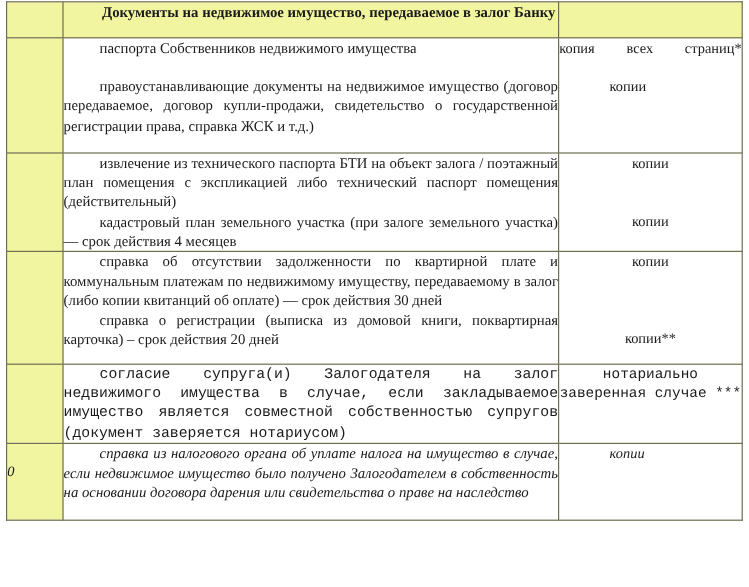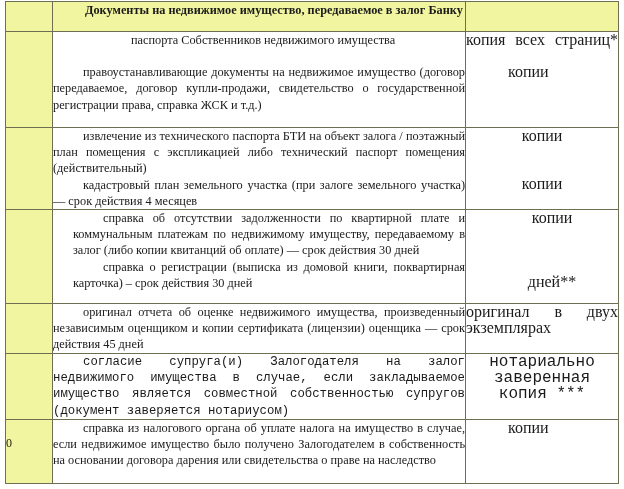--- a/index.html
+++ b/index.html
@@ -63,26 +63,25 @@
     padding: 1px 3px 2px 4px;
     hyphens: none;
   }
   .cell-body p {
     margin: 0;
     text-indent: 30px;
     text-align: justify;
   }
   .cell-body p.last-line-spread {
     text-align-last: left;
-    padding-left: 48px;
   }
 
   .cell-qty {
     background: #ffffff;
-    font-size: 16px;
+    font-size: 12px;
     line-height: 16.2px;
     padding: 1px 3px 2px 4px;
     text-align: justify;
     text-justify: inter-word;
   }
   .cell-qty p {
     margin: 0;
     text-indent: 0;
     text-align: justify;
   }
@@ -111,24 +110,24 @@
   tr.header-row .cell-body p {
     text-indent: 32px;
     text-align: justify;
     text-align-last: left;
   }
 
   
   tr.r-header td { height: 29px; }
   tr.r1 td { height: 95px; }
   tr.r2 td { height: 78px; font-family: Liberation Serif, serif; }
-  tr.r3 td { height: 93px; padding-left: 20px; }
+  tr.r3 td { height: 93px; }
   tr.r4 td { height: 49px; }
   tr.r5 td { height: 63px; font-family: Liberation Mono, monospace; }
-  tr.r6 td { height: 63px; }
+  tr.r6 td { height: 63px; font-style: italic; }
   .gap-block { height: 16px; }
 </style>
 </head>
 <body>
 
 <div class="page">
 
   <table class="doc-table">
     <colgroup>
       <col class="c-num">
@@ -179,50 +178,39 @@
           <p class="centerish">копии</p>
         </td>
       </tr>
 
       <tr class="r3">
         <td class="cell-num">
           <span class="num-text"></span>
         </td>
         <td class="cell-body">
           <p>справка об отсутствии задолженности по квартирной плате и коммунальным платежам по недвижимому имуществу, передаваемому в залог (либо копии квитанций об оплате) — срок действия 30 дней</p>
-          <p>справка о регистрации (выписка из домовой книги, поквартирная карточка) – срок действия 30 дней</p>
+          <p>справка о регистрации (выписка из домовой книги, поквартирная карточка) – срок действия 20 дней</p>
         </td>
         <td class="cell-qty">
           <p class="centerish">копии</p>
           <div class="gap-block" style="height:48px"></div>
-          <p class="centerish">дней**</p>
-        </td>
-      </tr>
-
-      <tr class="r4">
-        <td class="cell-num">
-          <span class="num-text" style="padding-top:12px"></span>
-        </td>
-        <td class="cell-body">
-          <p>оригинал отчета об оценке недвижимого имущества, произведенный независимым оценщиком и копии сертификата (лицензии) оценщика — срок действия 45 дней</p>
-        </td>
-        <td class="cell-qty">
-          <p class="spread">оригинал в двух экземплярах</p>
-        </td>
-      </tr>
+          <p class="centerish">копии**</p>
+        </td>
+      </tr>
+
 
       <tr class="r5">
         <td class="cell-num">
           <span class="num-text" style="padding-top:18px"></span>
         </td>
         <td class="cell-body">
           <p>согласие супруга(и) Залогодателя на залог недвижимого имущества в случае, если закладываемое имущество является совместной собственностью супругов (документ заверяется нотариусом)</p>
         </td>
         <td class="cell-qty">
-          <p class="centerish">нотариально заверенная копия ***</p>
+          <p class="centerish">нотариально заверенная случае ***</p>
         </td>
       </tr>
 
       <tr class="r6">
         <td class="cell-num">
           <span class="num-text" style="padding-top:16px">0</span>
         </td>
         <td class="cell-body">
           <p>справка из налогового органа об уплате налога на имущество в случае, если недвижимое имущество было получено Залогодателем в собственность на основании договора дарения или свидетельства о праве на наследство</p>
         </td>

